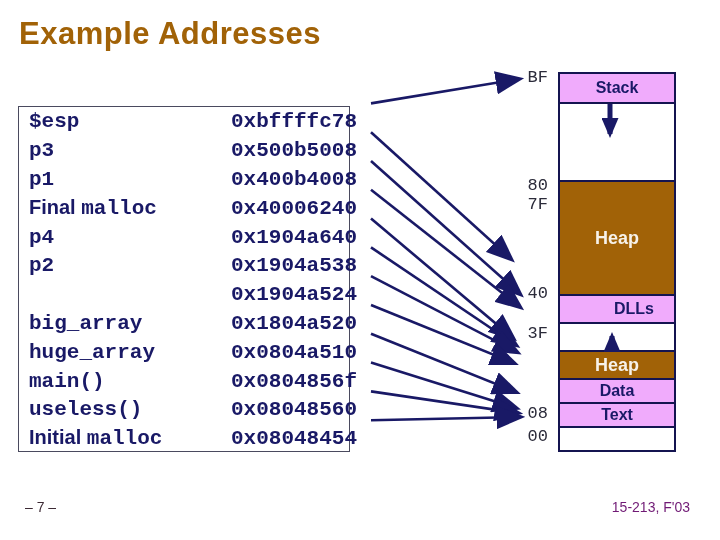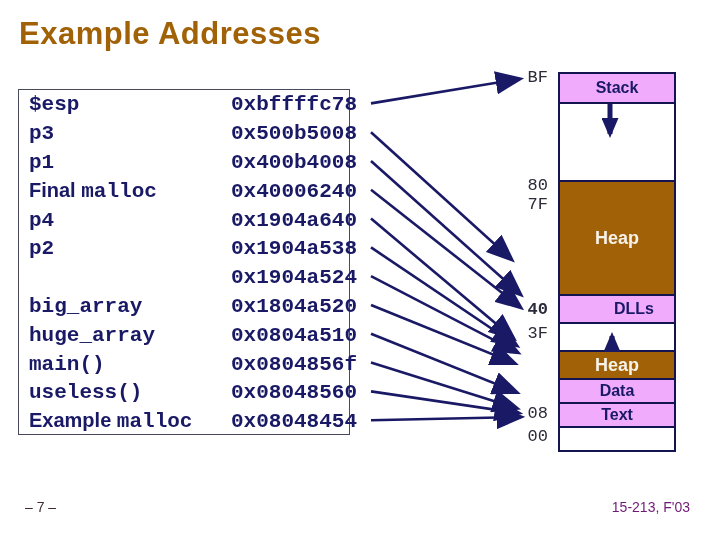--- a/index.html
+++ b/index.html
@@ -1,20 +1,20 @@
 <!DOCTYPE html>
 <html><head>
 <meta charset="utf-8">
 <style>
   html,body{margin:0;padding:0;background:#fff;}
   .slide{position:relative;width:720px;height:540px;background:#ffffff;overflow:hidden;
          font-family:"Liberation Sans",sans-serif;}
   .title{position:absolute;left:19px;top:16px;font-size:31px;font-weight:bold;
          color:#a16207;letter-spacing:0.5px;margin:0;}
-  .table-box{position:absolute;left:18px;top:89px;width:332px;height:346px;
+  .table-box{position:absolute;left:18px;top:106px;width:332px;height:346px;
              border:1px solid #4a4a5e;box-sizing:border-box;background:#fff;}
   .trow{position:absolute;left:0;width:100%;height:28.8px;display:flex;align-items:center;}
   .mono{font-family:"Liberation Mono","DejaVu Sans Mono",monospace;font-weight:bold;
         font-size:21px;color:#191966;white-space:pre;}
   .plain{font-family:"Liberation Sans",sans-serif;font-weight:bold;font-size:20px;
          color:#191966;white-space:pre;}
   .row-label{position:absolute;left:10px;top:50%;transform:translateY(-50%);}
   .row-address{position:absolute;left:212px;top:50%;transform:translateY(-50%);}
   .map{position:absolute;left:558px;top:72px;width:114px;height:376px;
        border:2px solid #141450;box-sizing:content-box;}
@@ -78,21 +78,21 @@
       </div>
       <div class="trow" style="top: 259.2px;">
         <span class="row-label"><span class="mono">main()</span></span>
         <span class="row-address mono">0x0804856f</span>
       </div>
       <div class="trow" style="top: 288px;">
         <span class="row-label"><span class="mono">useless()</span></span>
         <span class="row-address mono">0x08048560</span>
       </div>
       <div class="trow" style="top: 316.8px;">
-        <span class="row-label"><span class="plain">Example </span><span class="mono">malloc</span></span>
+        <span class="row-label"><span class="plain">Initial </span><span class="mono">malloc</span></span>
         <span class="row-address mono">0x08048454</span>
       </div>
     </div>
 
   <div class="map" id="memory-map">
       <div class="msec fill-green" style="height: 28px;">
         <span class="seclabel lab-navy">Stack</span>
       </div>
       <div class="msec fill-white" style="height: 78px;"></div>
       <div class="msec fill-red" style="height: 114px;">
@@ -111,21 +111,21 @@
       <div class="msec fill-green" style="height: 24px;">
         <span class="seclabel lab-navy">Text</span>
       </div>
       <div class="msec fill-white" style="height: 24px;"></div>
     </div>
 
   <div id="side-labels">
       <div class="side-label" style="top: 68px;">BF</div>
       <div class="side-label" style="top: 176px;">80</div>
       <div class="side-label" style="top: 195px;">7F</div>
-      <div class="side-label" style="top: 300px; font-weight: bold;">40</div>
+      <div class="side-label" style="top: 284px;">40</div>
       <div class="side-label" style="top: 324px;">3F</div>
       <div class="side-label" style="top: 404px;">08</div>
       <div class="side-label" style="top: 427px;">00</div>
     </div>
 
   <svg id="arrows" width="720" height="540" viewBox="0 0 720 540">
     <defs>
       <marker id="ah" markerWidth="11" markerHeight="9" refX="9" refY="4.5" orient="auto">
         <path d="M0,0 L11,4.5 L0,9 z" fill="#191966"></path>
       </marker>

